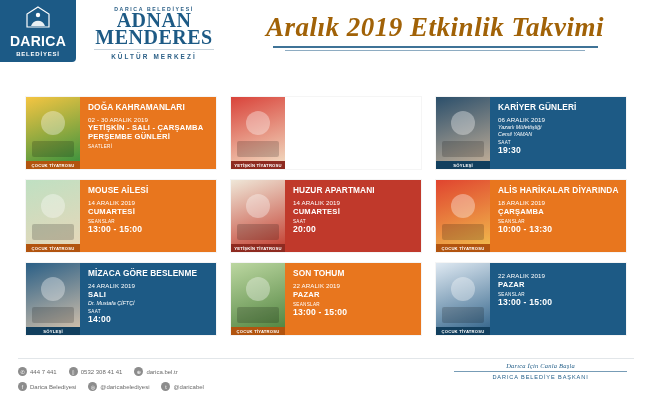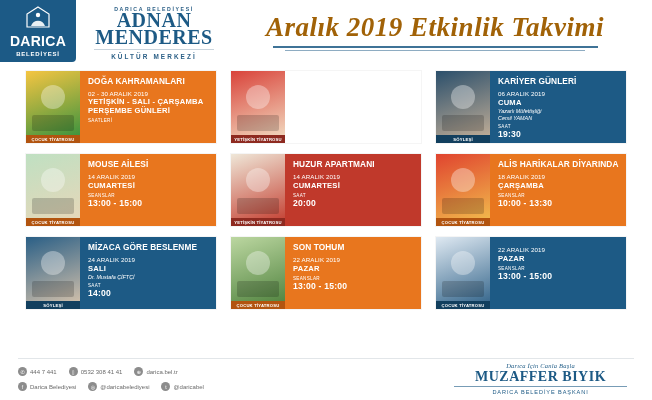--- a/index.html
+++ b/index.html
@@ -47,21 +47,21 @@
     font-size:27px; color:#a16207; letter-spacing:.5px;
     white-space:nowrap;
   }
   .title-underline {
     width:325px; height:2px; background:#1d5a85; margin:3px auto 0; opacity:.85;
   }
   .title-underline.short { width:300px; height:1px; margin-top:2px; opacity:.5;}
 
   
   .grid {
-    position:absolute; left:26px; top:71px; width:600px;
+    position:absolute; left:26px; top:97px; width:600px;
     display:grid; grid-template-columns: repeat(3, 190px);
     gap: 11px 15px;
   }
   .card {
     height: 72px; display:flex; background:#fff;
     box-shadow: 0 0 0 1px rgba(0,0,0,0.04);
   }
   .thumb {
     width:54px; flex:0 0 54px; position:relative; overflow:hidden;
     display:flex; flex-direction:column; justify-content:flex-end;
@@ -183,21 +183,20 @@
         <div class="thumb">
           <div class="art" style="background:linear-gradient(160deg,#2b4f6b 0%,#c9b39a 100%)"><svg width="54" height="72" viewBox="0 0 54 72">
               <circle cx="27" cy="26" r="12" fill="rgba(255,255,255,.35)"></circle>
               <rect x="6" y="44" width="42" height="16" rx="2" fill="rgba(0,0,0,.18)"></rect>
             </svg></div>
           <div class="tag">SÖYLEŞİ</div>
         </div>
         <div class="info">
           <div class="ev-title">KARİYER GÜNLERİ</div>
           <div class="ev-date">06 ARALIK 2019</div>
-          <div class="ev-day">CUMA</div>
           <div class="ev-speaker">Yazarlı Müfettişliği</div>
           <div class="ev-speaker">Cemil YAMAN</div>
           <div class="saat-label">SAAT</div>
           <div class="ev-time">19:30</div>
         </div>
       </div>
       <div class="card orange">
         <div class="thumb">
           <div class="art" style="background:linear-gradient(160deg,#bfe0c2 0%,#e9d6b8 100%)"><svg width="54" height="72" viewBox="0 0 54 72">
               <circle cx="27" cy="26" r="12" fill="rgba(255,255,255,.35)"></circle>
@@ -321,18 +320,17 @@
           <span>@daricabelediyesi</span>
         </div>
         <div class="contact">
           <span class="c-ico">t</span>
           <span>@daricabel</span>
         </div>
       </div>
 
     <div class="signature">
       <div class="sig-kicker">Darıca İçin Canla Başla</div>
-      <div class="sig-name">MUZAFFER BIYIK</div>
       <div class="sig-rule"></div>
       <div class="sig-role">DARICA BELEDİYE BAŞKANI</div>
     </div>
   </div>
 </div>
 
 </body></html>

